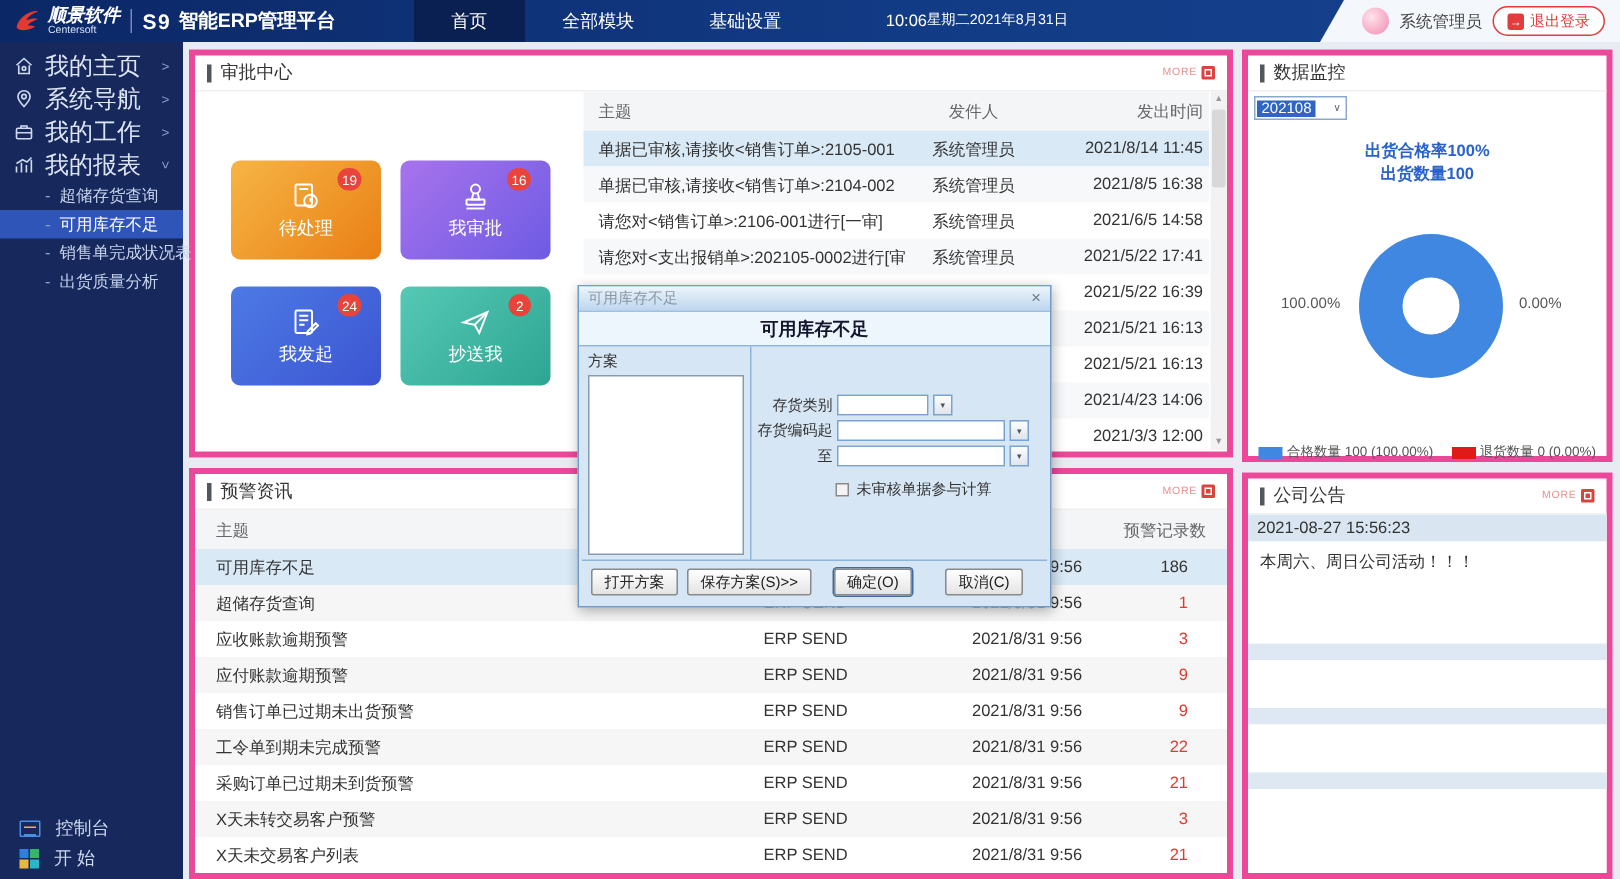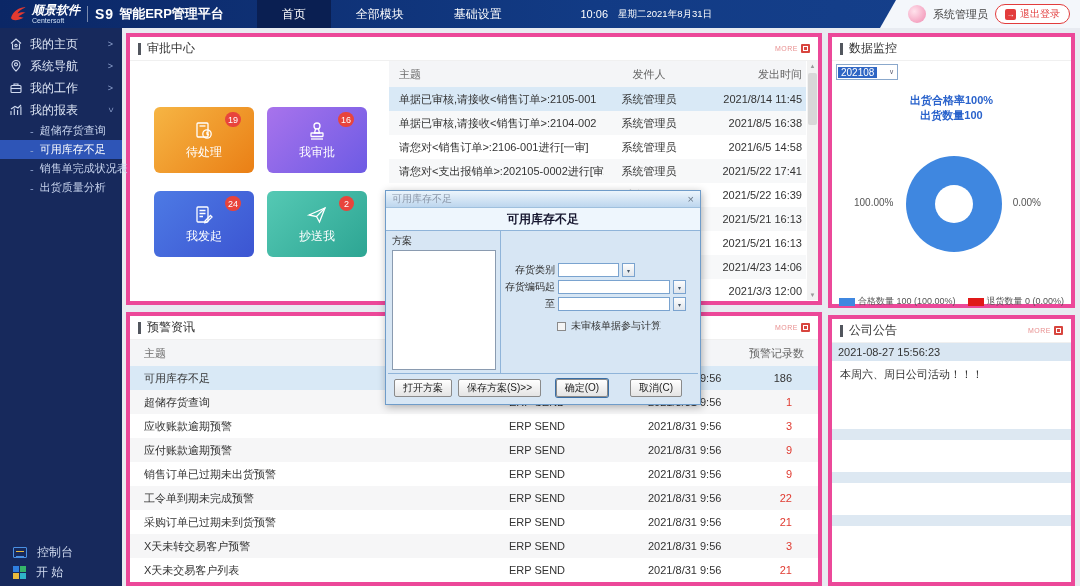--- a/index.html
+++ b/index.html
@@ -10,39 +10,39 @@
   .topbar{position:absolute;left:0;top:0;right:0;height:28px;display:flex;align-items:center;
     background:linear-gradient(90deg,#0b2766,#123b85 55%,#16418d);color:#fff;z-index:20}
   .brand{display:flex;align-items:center;padding-left:8px}
   .phoenix{width:20px;height:20px;flex:none;margin-right:4px}
   .brand-txt{display:flex;flex-direction:column;line-height:1.1}
   .brand-cn{font-size:12px;font-weight:bold;font-style:italic}
   .brand-en{font-size:7px;color:#cfe0f5}
   .brand-div{width:1px;height:16px;background:rgba(255,255,255,.45);margin:0 7px}
   .s9{font-size:14px;font-weight:bold;letter-spacing:1px;color:#fff;margin-right:5px}
   .product{font-size:13px;font-weight:bold}
-  .topnav{display:flex;margin-left:33px;height:100%}
+  .topnav{display:flex;margin-left:52px;height:100%}
   .nav-item{display:flex;align-items:center;padding:0 25px;font-size:12px;cursor:pointer}
   .nav-item.active{background:#0a1f52}
-  .clock{margin-left:auto;margin-right:168px;display:flex;align-items:flex-start;gap:10px}
+  .clock{margin-left:auto;margin-right:168px;display:flex;align-items:flex-start;}
   .clock-time{font-size:11px}
   .clock-col{display:flex;line-height:1.25;font-size:9.5px}
   .userarea{height:100%;background:#f4f7fb;clip-path:polygon(16px 0,100% 0,100% 100%,0 100%);
     display:flex;align-items:center;gap:7px;padding:0 10px 0 28px;color:#333}
   .avatar{width:18px;height:18px;border-radius:50%;background:radial-gradient(circle at 35% 35%,#ffe2ec,#f08ab0);flex:none}
   .username{font-size:11px;color:#444;white-space:nowrap}
   .logout-btn{display:flex;align-items:center;gap:4px;border:1px solid #e23c3c;border-radius:10px;
     background:#fff;color:#e23c3c;font-size:10px;padding:2px 9px;cursor:pointer;white-space:nowrap}
   .logout-icon{width:11px;height:11px;background:#e23c3c;color:#fff;font-size:8px;line-height:11px;
     text-align:center;border-radius:2px}
   .logout-icon::after{content:"→"}
 
   
   .sidebar{position:absolute;left:0;top:28px;bottom:0;width:122px;background:#17295c;color:#dde5f4;z-index:10;padding-top:5px}
-  .side-item{display:flex;align-items:center;height:22px;padding:0 9px;font-size:12px;cursor:pointer}
+  .side-item{display:flex;align-items:center;height:22px;padding:0 9px;font-size:16px;cursor:pointer}
   .side-icon{width:14px;height:14px;margin-right:7px;flex:none}
   .side-chev{margin-left:auto;color:#8fa3cf;font-size:9px}
   .chev-right::after{content:">"}
   .chev-down{display:inline-block;transform:rotate(90deg)}
   .chev-down::after{content:">"}
   .sub-item{height:19px;display:flex;align-items:center;padding-left:30px;font-size:11px;color:#c6d2ec;cursor:pointer;white-space:nowrap}
   .sub-item::before{content:"-";margin-right:6px;color:#8fa3cf}
   .sub-item.active{background:#2e55b7;color:#fff}
   .side-footer{position:absolute;left:0;bottom:0;width:100%;padding-bottom:4px}
   .foot-item{display:flex;align-items:center;height:20px;padding:0 13px;font-size:12px;color:#cfd9ee;gap:10px;cursor:pointer}

